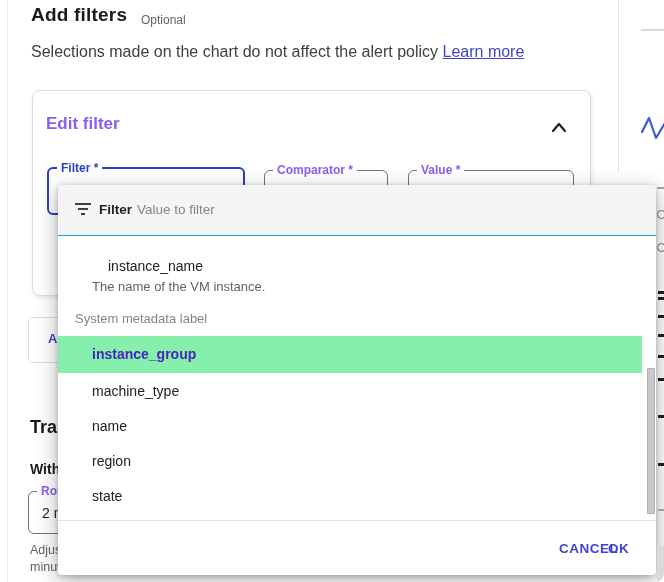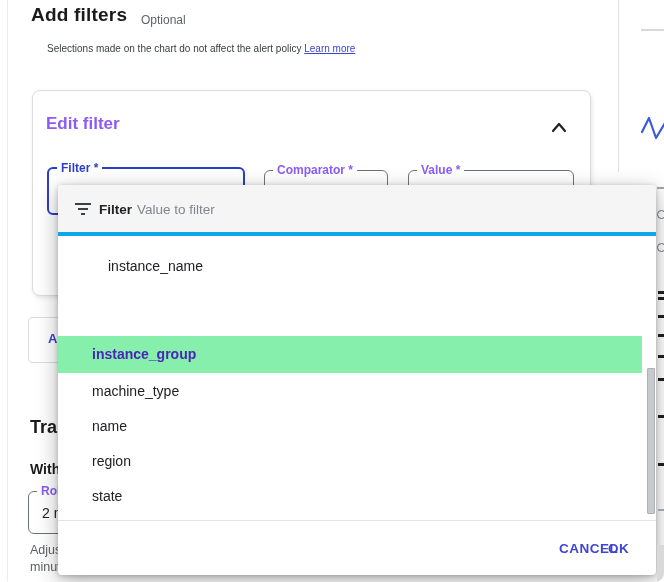--- a/index.html
+++ b/index.html
@@ -13,21 +13,21 @@
   .abs { position:absolute; }
 
   
   .vline-left  { left:7px; top:0; width:1px; height:582px; background:#ececec; }
   .vline-right { left:618px; top:0; width:1px; height:172px; background:#e2e2e2; }
   .hline-topright { left:641px; top:29px; width:23px; height:2px; background:#d7d9dd; }
 
   
   .page-title { left:31px; top:4px; font-size:19px; font-weight:bold; letter-spacing:.2px; color:#1b1b1b; }
   .page-title-suffix { left:141px; top:13px; font-size:12px; color:#5f6368; }
-  .subtitle { left:47px; top:43px; font-size:10px; color:#3c4043; white-space:nowrap; }
+  .subtitle { left:31px; top:43px; font-size:16px; color:#3c4043; white-space:nowrap; }
   .learn-more { color:#3e45d0; text-decoration:underline; cursor:pointer; }
 
   
   .card {
     left:32px; top:90px; width:559px; height:206px; background:#fff;
     border:1px solid #dadce0; border-radius:8px;
     box-shadow:1px 2px 4px rgba(0,0,0,.10);
   }
   .card-title { left:46px; top:114px; font-size:17px; font-weight:bold; color:#8b5cf6; }
   .collapse-btn { left:548px; top:117px; width:22px; height:22px; cursor:pointer; }
@@ -63,21 +63,21 @@
   .chart-frag { left:636px; top:110px; width:30px; height:36px; }
 
   
   .dropdown {
     left:58px; top:185px; width:598px; height:390px; background:#fff;
     border-radius:4px; z-index:20;
     box-shadow:0 6px 22px rgba(0,0,0,.30), 0 1px 5px rgba(0,0,0,.22);
   }
   .dd-header {
     position:absolute; left:0; top:0; width:598px; height:51px;
-    background:#f5f5f6; border-bottom:4px solid #0ea5e9; border-radius:4px 4px 0 0;
+    background:#f5f5f6; border-bottom:1px solid #0ea5e9; border-radius:4px 4px 0 0;
   }
   .dd-filter-icon { position:absolute; left:17px; top:18px; }
   .dd-filter-label { position:absolute; left:41px; top:17px; font-size:13.5px; font-weight:bold; color:#202124; }
   .dd-placeholder { position:absolute; left:79px; top:17px; font-size:13.5px; color:#80868b; }
 
   .dd-item-label { position:absolute; left:34px; font-size:14px; color:#202124; white-space:nowrap; cursor:pointer; }
   .dd-item-desc  { position:absolute; left:34px; font-size:13px; color:#5f6368; white-space:nowrap; }
   .dd-group      { position:absolute; left:17px; font-size:13px; color:#80868b; white-space:nowrap; }
   .dd-row-selected {
     position:absolute; left:0; top:151px; width:584px; height:37px;
@@ -158,21 +158,23 @@
       <svg class="dd-filter-icon" viewBox="0 0 16 12" width="16" height="12">
         <rect x="0" y="0" width="16" height="2" fill="#3c4043"></rect>
         <rect x="3" y="5" width="10" height="2" fill="#3c4043"></rect>
         <rect x="6" y="10" width="4" height="2" fill="#3c4043"></rect>
       </svg>
       <span class="dd-filter-label">Filter</span>
       <span class="dd-placeholder">Value to filter</span>
     </div>
 
     <div class="dd-item-label" style="top:73px;margin-left:16px;">instance_name</div>
-
+    <div class="dd-item-desc" style="top:94px;">The name of the VM instance.</div>
+
+    <div class="dd-group" style="top:126px;">System metadata label</div>
 
     <div class="dd-row-selected">
       <span class="sel-label">instance_group</span>
     </div>
 
     <div class="dd-item-label" style="top:198px;">machine_type</div>
     <div class="dd-item-label" style="top:233px;">name</div>
     <div class="dd-item-label" style="top:268px;">region</div>
     <div class="dd-item-label" style="top:303px;">state</div>
 

